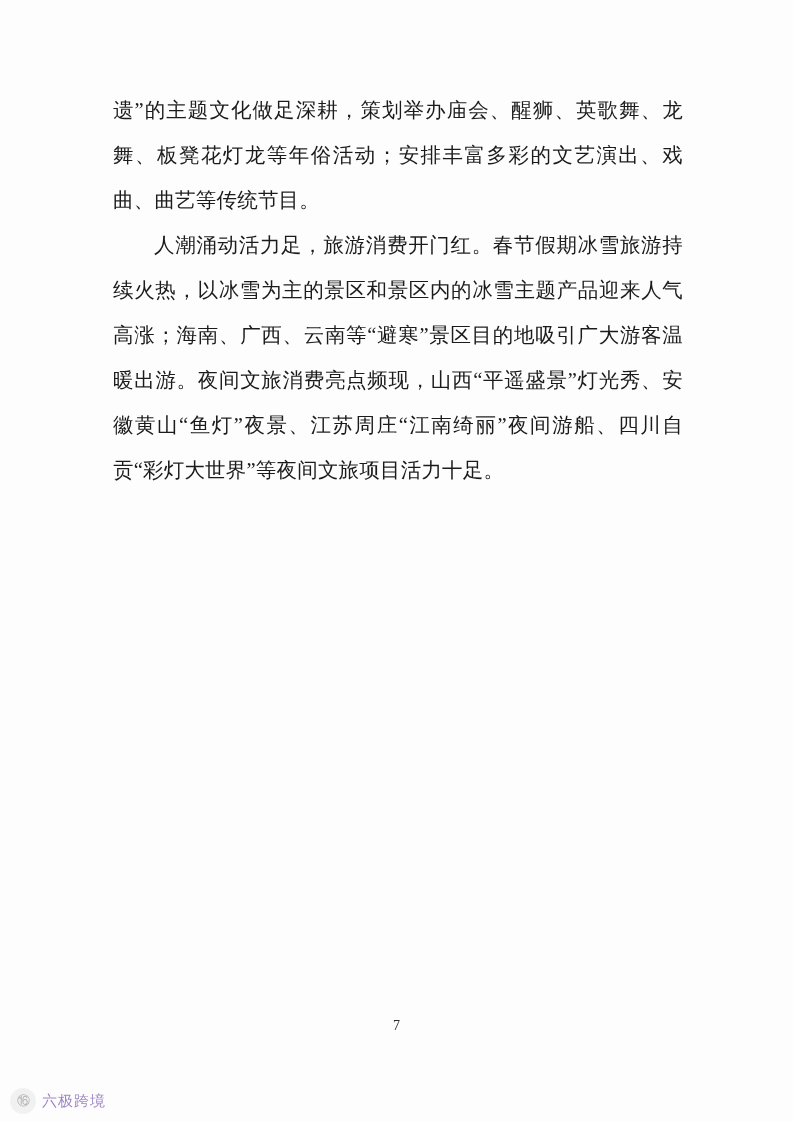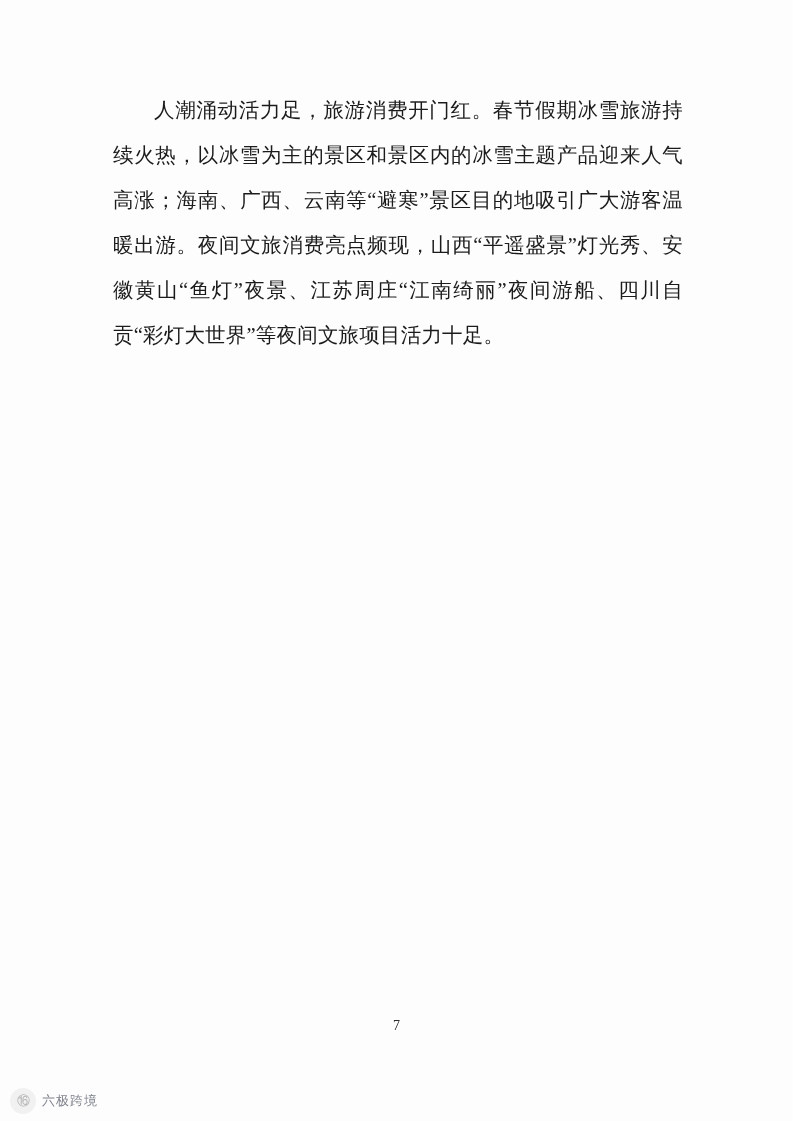--- a/index.html
+++ b/index.html
@@ -36,21 +36,20 @@
     text-justify: inter-ideograph;
     letter-spacing: 0.2px;
     margin: 0;
     color: #1b1b1b;
   }
   .para.indent {
     text-indent: 2em;
   }
   .para + .para {
     margin-top: 0;
-    margin-left: 48px;
   }
   .page-number {
     position: absolute;
     left: 0;
     top: 1018px;
     width: 793px;
     text-align: center;
     font-size: 14px;
     color: #2a2a2a;
     font-family: "Liberation Serif", "DejaVu Serif", serif;
@@ -72,31 +71,32 @@
     display: flex;
     align-items: center;
     justify-content: center;
     font-family: "Liberation Sans", sans-serif;
     font-size: 13px;
     color: #7a7a7a;
     letter-spacing: -1px;
   }
   .watermark .wm-text {
     font-family: "Liberation Sans", sans-serif;
-    font-size: 13px;
-    color: #0f172a;
+    font-size: 15px;
+    color: #4c1d95;
     letter-spacing: 1px;
   }
 </style>
 </head>
 <body>
 
 <div class="page">
 
   <div class="content">
+    <p class="para">遗”的主题文化做足深耕，策划举办庙会、醒狮、英歌舞、龙舞、板凳花灯龙等年俗活动；安排丰富多彩的文艺演出、戏曲、曲艺等传统节目。</p>
     <p class="para indent">人潮涌动活力足，旅游消费开门红。春节假期冰雪旅游持续火热，以冰雪为主的景区和景区内的冰雪主题产品迎来人气高涨；海南、广西、云南等“避寒”景区目的地吸引广大游客温暖出游。夜间文旅消费亮点频现，山西“平遥盛景”灯光秀、安徽黄山“鱼灯”夜景、江苏周庄“江南绮丽”夜间游船、四川自贡“彩灯大世界”等夜间文旅项目活力十足。</p>
   </div>
 
   <div class="page-number">7</div>
 
   <div class="watermark">
     <span class="wm-logo">⑯</span>
     <span class="wm-text">六极跨境</span>
   </div>
 

